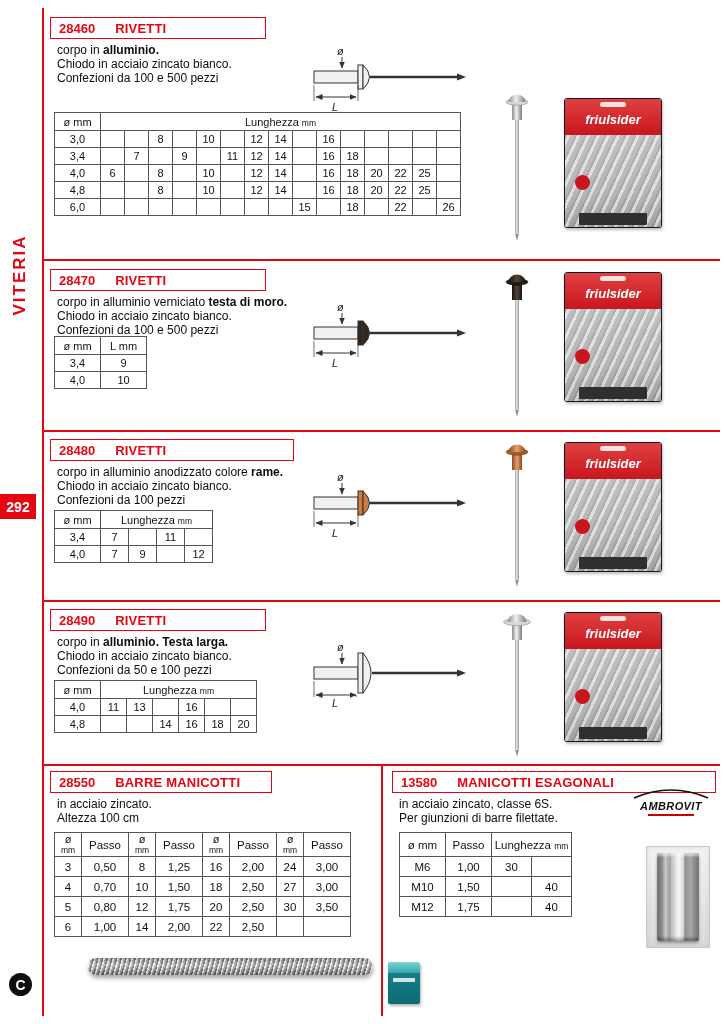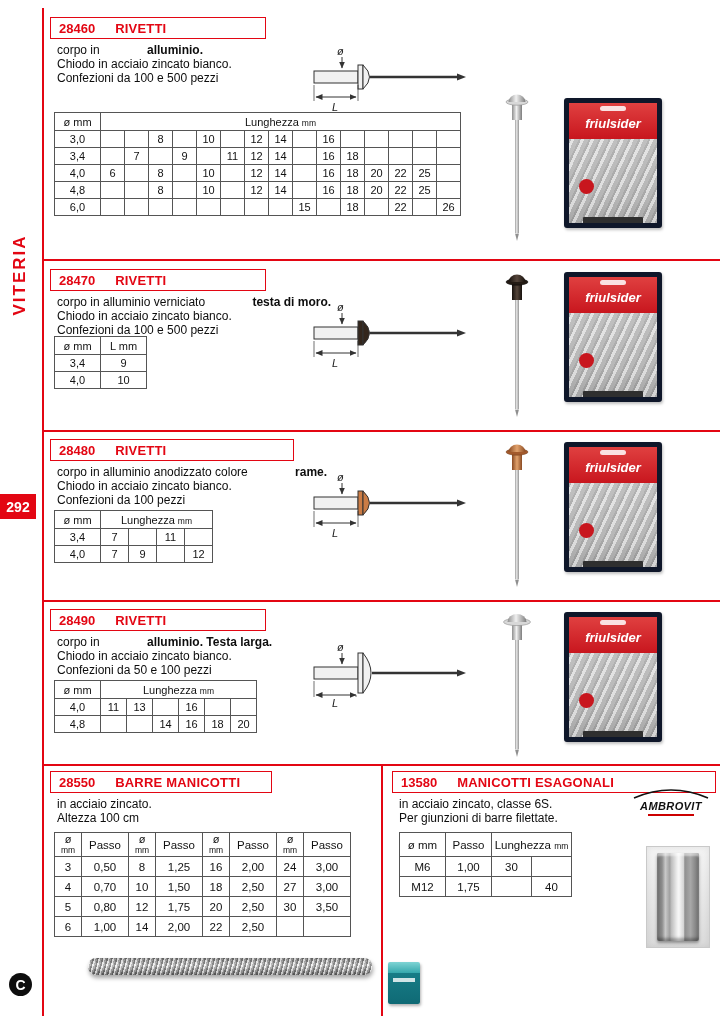--- a/index.html
+++ b/index.html
@@ -14,42 +14,42 @@
   .publisher-mark{position:absolute;left:9px;top:973px;width:23px;height:23px;border-radius:50%;background:#0e0e0e;color:#fff;font-weight:bold;font-size:14px;display:flex;align-items:center;justify-content:center;}
   
   .product{position:absolute;left:48px;width:672px;}
   .product.half{width:330px;}
   .product.halfr{left:384px;width:336px;}
   .code-header{position:absolute;left:2px;top:5px;height:22px;border:1.5px solid var(--accent,#e30613);display:flex;align-items:center;background:#fff;}
   .code-header .code{display:flex;align-items:center;padding:0 8px;color:var(--accent,#e30613);font-weight:bold;font-size:13px;}
   .hdr-sep{width:2px;background:var(--accent,#e30613);}
   .code-header .title{display:flex;align-items:center;padding:0 10px;color:var(--accent,#e30613);font-weight:bold;font-size:13px;flex:1;letter-spacing:.2px;}
   .desc{position:absolute;left:9px;top:31px;font-size:12px;line-height:1.18;color:#0d0d0d;}
-  .desc .b{font-weight:bold;margin-left:44px;}
+  .desc .b{font-weight:bold;}
   
   .diagram{position:absolute;}
   .diagram .dim{font-size:11px;font-style:italic;fill:#222;}
   .diagram .thin{stroke:#333;stroke-width:1;}
   .diagram .xline{stroke:#333;stroke-width:.7;}
   .diagram .part{fill:#f1f1f1;stroke:#333;stroke-width:1;}
   .diagram .head-dark{fill:#33261c;}
   .diagram .head-copper{fill:#cb7c45;}
   
   .tbl{position:absolute;border-collapse:collapse;table-layout:fixed;background:#fff;}
   .tbl th,.tbl td{border:1px solid #555;font-weight:normal;font-size:11px;text-align:center;height:17px;padding:0 1px;white-space:nowrap;overflow:hidden;}
   .tbl thead th{height:18px;}
   .unit{font-size:8.5px;}
   .tbl-b th,.tbl-b td{height:20px;font-size:11.5px;}
   .tbl-b thead th{height:24px;}
   .stack span{display:block;line-height:1.05;}
   .stack .sym{font-size:11px;}
   .stack .unit2{font-size:8.5px;}
   
   .photo{position:absolute;}
-  .package{position:absolute;width:98px;height:130px;border:5px solid #0f172a;border-radius:3px;overflow:hidden;background:#d9d9d9;box-shadow:1px 2px 3px rgba(0,0,0,.25);}
+  .package{position:absolute;width:98px;height:130px;border:1px solid #0f172a;border-radius:3px;overflow:hidden;background:#d9d9d9;box-shadow:1px 2px 3px rgba(0,0,0,.25);}
   .package-top{height:36px;background:linear-gradient(180deg,#e04040,var(--package_red,#c8161e));display:flex;align-items:center;justify-content:center;position:relative;}
   .package-hole{position:absolute;top:3px;left:50%;transform:translateX(-50%);width:26px;height:5px;border-radius:3px;background:rgba(255,255,255,.85);}
   .package-brand{color:#fff;font-style:italic;font-weight:bold;font-size:13px;margin-top:4px;}
   .package-body{position:relative;height:94px;background:
     repeating-linear-gradient(115deg, rgba(120,120,120,.35) 0 2px, rgba(240,240,240,.6) 2px 5px, rgba(165,165,165,.4) 5px 9px),
     linear-gradient(180deg,#d2d2d2,#c2c2c2 60%,#9f9f9f);}
   .package-dot{position:absolute;left:10px;top:40px;width:15px;height:15px;border-radius:50%;background:var(--package_red,#c8161e);}
   .package-labelstrip{position:absolute;bottom:4px;left:14px;right:14px;height:12px;background:#2f2f2f;border-radius:1px;}
   .rod-photo{position:absolute;left:40px;top:192px;width:284px;height:17px;border-radius:8px;
     background:
@@ -604,20 +604,26 @@
         </tr>
       </thead>
       <tbody>
           <tr>
             <td>M6</td>
             <td>1,00</td>
             <td>30</td>
             <td></td>
           </tr>
           <tr>
+            <td>M10</td>
+            <td>1,50</td>
+            <td></td>
+            <td>40</td>
+          </tr>
+          <tr>
             <td>M12</td>
             <td>1,75</td>
             <td></td>
             <td>40</td>
           </tr>
         </tbody>
     </table>
 
     <div class="nut-photo">
       <div class="nut-body"></div>

